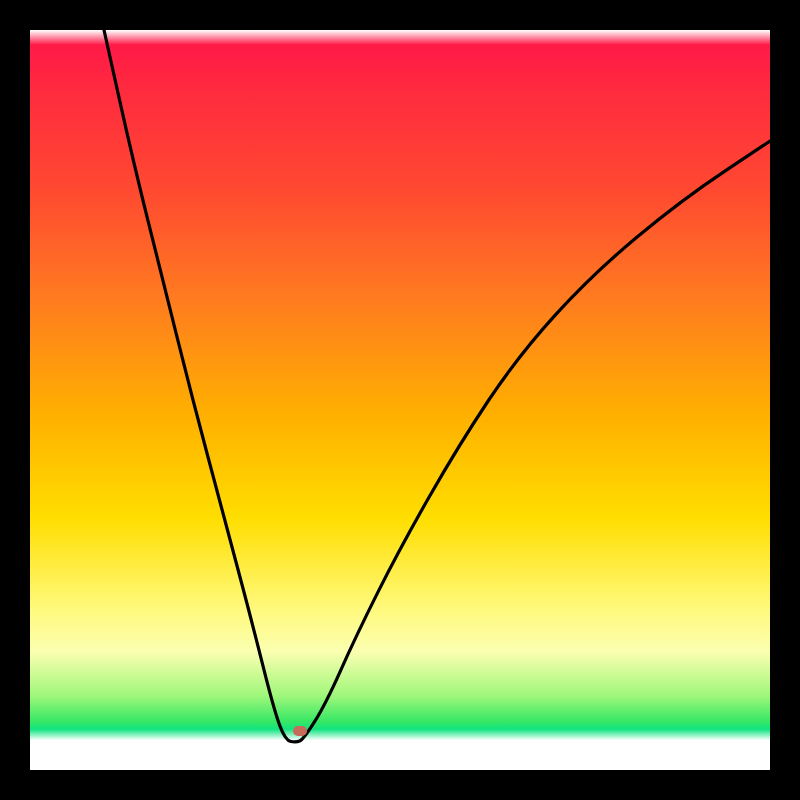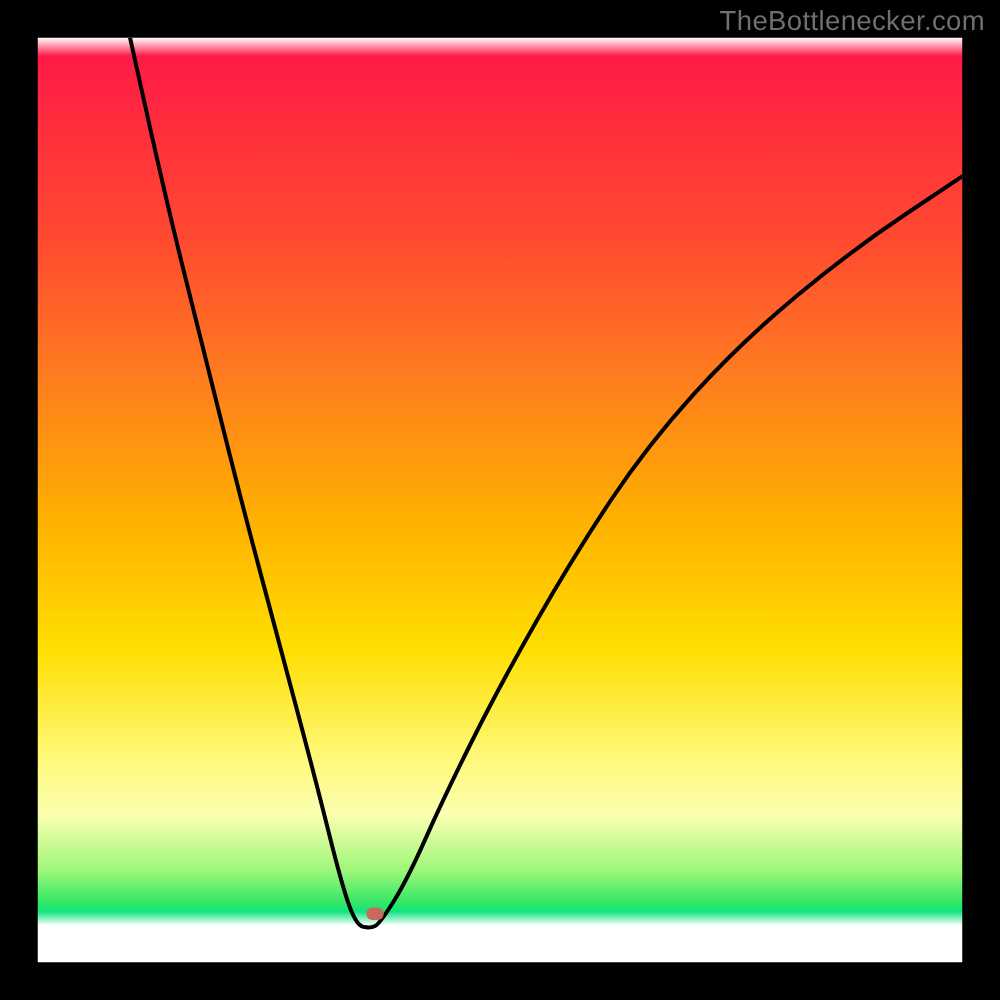--- a/index.html
+++ b/index.html
@@ -72,21 +72,20 @@
     width: 14px;
     height: 10px;
     border-radius: 5px;
     z-index: 4;
   }
 </style>
 </head>
 <body>
 
 <div class="frame">
-  <div class="watermark">TheBottlenecker.com</div>
   <div class="plot">
     <div class="gradient"></div>
     <svg class="curve" viewBox="0 0 740 740" preserveAspectRatio="none">
       <path id="curve-path" fill="none" stroke="#000" stroke-width="3.2" stroke-linecap="round" d="M 74.0 0.0 Q 74.0 0.0 88.8 66.6 Q 103.6 133.2 118.4 192.4 Q 133.2 251.6 148.0 310.8 Q 162.8 370.0 177.6 425.5 Q 192.4 481.0 207.2 536.5 Q 222.0 592.0 233.1 636.4 Q 244.2 680.8 249.8 695.6 Q 255.3 710.4 260.8 711.5 Q 266.4 712.6 270.1 710.8 Q 273.8 708.9 284.9 691.2 Q 296.0 673.4 310.8 640.1 Q 325.6 606.8 347.8 562.4 Q 370.0 518.0 399.6 466.2 Q 429.2 414.4 458.8 370.0 Q 488.4 325.6 525.4 284.9 Q 562.4 244.2 606.8 207.2 Q 651.2 170.2 695.6 140.6 T 740.0 111.0"></path>
     </svg>
     <div class="dot" id="optimal-dot" style="left: 263px; top: 696px; background: rgb(199, 106, 90);"></div>
   </div>
 </div>
 
 </body></html>

